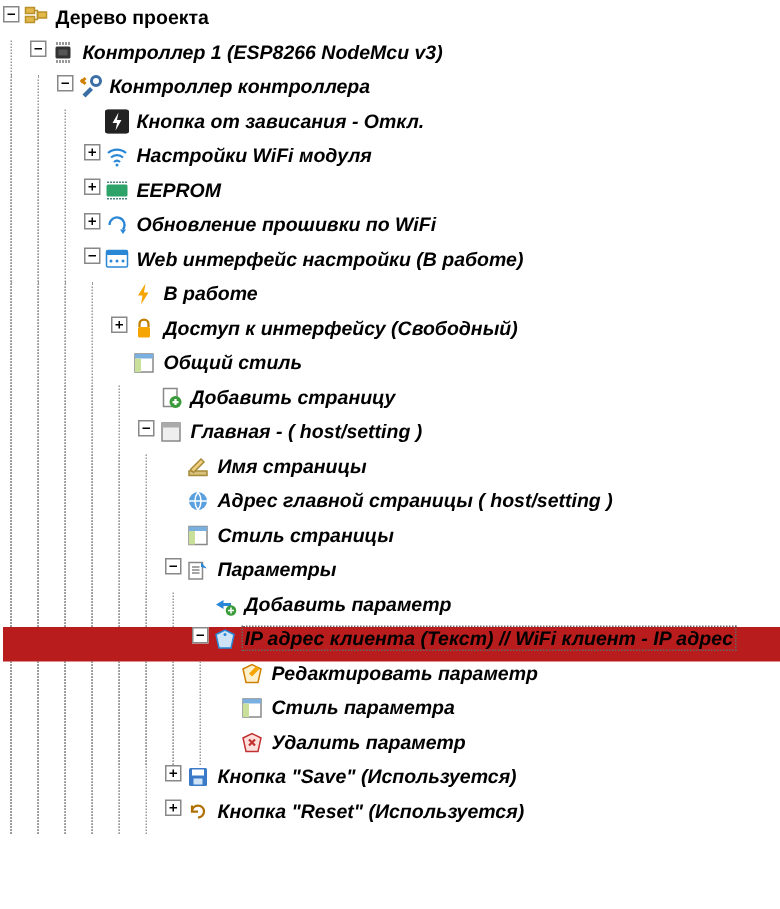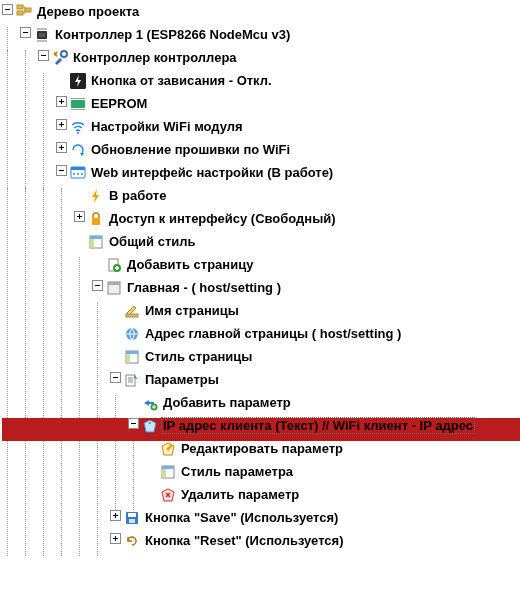--- a/index.html
+++ b/index.html
@@ -22,20 +22,21 @@
     display: flex;
     align-items: flex-start;
     height: 23px;
     white-space: nowrap;
   }
   .row.selected {
     background: #b91c1c;
   }
   .children {
     position: relative;
+    font-style: italic;
   }
   
   .guide {
     position: absolute;
     top: 0;
     bottom: 0;
     border-left: 1px dotted #999;
   }
   .spacer {
     display: inline-block;
@@ -189,41 +190,41 @@
                     </svg>
                 </span>
                 <span class="label">Кнопка от зависания - Откл.</span>
               </div>
 
               <div class="row">
                 <span class="spacer"></span>
                   <span class="spacer"></span>
                   <span class="spacer"></span>
                 <span class="toggle plus"></span>
+                <span class="icon ic-wifi">
+                  <svg viewBox="0 0 16 16">
+                      <path d="M2 6a9 9 0 0112 0M4 9a6 6 0 018 0M6 12a3 3 0 014 0" stroke="#2a87d6" fill="none" stroke-width="1.5"></path>
+                      <circle cx="8" cy="14" r="1" fill="#2a87d6"></circle>
+                    </svg>
+                </span>
+                <span class="label">Настройки WiFi модуля</span>
+              </div>
+
+              <div class="row">
+                <span class="spacer"></span>
+                  <span class="spacer"></span>
+                  <span class="spacer"></span>
+                <span class="toggle plus"></span>
                 <span class="icon">
                   <svg viewBox="0 0 16 16">
                       <rect x="1" y="4" width="14" height="8" rx="1" fill="#2da36a"></rect>
                       <path d="M2 3v-1M4 3v-1M6 3v-1M8 3v-1M10 3v-1M12 3v-1M14 3v-1M2 13v1M4 13v1M6 13v1M8 13v1M10 13v1M12 13v1M14 13v1" stroke="#155"></path>
                     </svg>
                 </span>
                 <span class="label">EEPROM</span>
-              </div>
-
-              <div class="row">
-                <span class="spacer"></span>
-                  <span class="spacer"></span>
-                  <span class="spacer"></span>
-                <span class="toggle plus"></span>
-                <span class="icon ic-wifi">
-                  <svg viewBox="0 0 16 16">
-                      <path d="M2 6a9 9 0 0112 0M4 9a6 6 0 018 0M6 12a3 3 0 014 0" stroke="#2a87d6" fill="none" stroke-width="1.5"></path>
-                      <circle cx="8" cy="14" r="1" fill="#2a87d6"></circle>
-                    </svg>
-                </span>
-                <span class="label">Настройки WiFi модуля</span>
               </div>
 
               <div class="row">
                 <span class="spacer"></span>
                   <span class="spacer"></span>
                   <span class="spacer"></span>
                 <span class="toggle plus"></span>
                 <span class="icon ic-update">
                   <svg viewBox="0 0 16 16">
                       <path d="M3 8a5 5 0 119 3" stroke="#2a87d6" fill="none" stroke-width="1.5"></path>

